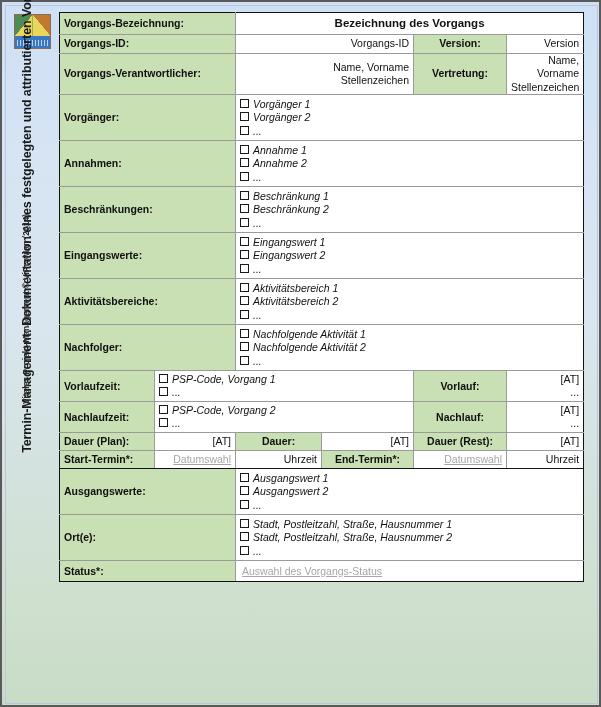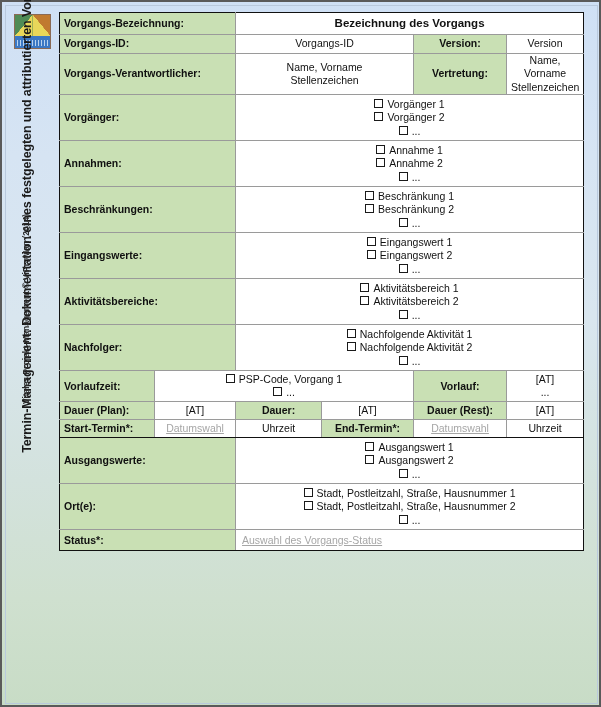--- a/index.html
+++ b/index.html
@@ -78,31 +78,31 @@
     vertical-align:middle;
     line-height:1.28;
   }
   td.lbl{
     background:#c9e0b4;
     font-weight:bold;
     font-size:10.5px;
     color:#101010;
   }
   td.lbl.ctr{text-align:center;}
-  td.val{background:#fff;text-align:center;}
+  td.val{background:#fff;text-align:right;}
   td.val.left{text-align:left;}
   td.title{
     background:#fff;text-align:center;font-weight:bold;font-size:11.5px;
   }
   td.ph{color:#a6a6a6;text-decoration:underline;}
   .thickT{border-top:1.6px solid #111 !important;}
   .thickB{border-bottom:1.6px solid #111 !important;}
   .thickL{border-left:1.6px solid #111 !important;}
   .thickR{border-right:1.6px solid #111 !important;}
-  .lines{padding:3px 4px 3px 6px;text-align:center;}
+  .lines{padding:3px 4px 3px 6px;text-align:left;font-style:italic;}
   .lines .ln{white-space:nowrap;}
   .cb{
     display:inline-block;width:7px;height:7px;
     border:1.3px solid #1a1a1a;
     margin-right:4px;
     position:relative;top:0px;
     background:#fff;
   }
   .two{line-height:1.30;}
 </style>
@@ -221,20 +221,32 @@
         <div class="ln"><span class="cb"></span><span>PSP-Code, Vorgang 1</span></div>
         <div class="ln"><span class="cb"></span><span>...</span></div>
       </td>
       <td class="lbl ctr thickT" colspan="2">Vorlauf:</td>
       <td class="val thickR thickT">
         <div>[AT]</div>
         <div>...</div>
       </td>
     </tr>
 
+    <tr>
+      <td class="lbl thickL" style="height:30px">Nachlaufzeit:</td>
+      <td class="lines" colspan="4">
+        <div class="ln"><span class="cb"></span><span>PSP-Code, Vorgang 2</span></div>
+        <div class="ln"><span class="cb"></span><span>...</span></div>
+      </td>
+      <td class="lbl ctr" colspan="2">Nachlauf:</td>
+      <td class="val thickR">
+        <div>[AT]</div>
+        <div>...</div>
+      </td>
+    </tr>
 
     <tr>
       <td class="lbl thickL" style="height:17px">Dauer (Plan):</td>
       <td class="val" colspan="2">[AT]</td>
       <td class="lbl ctr">Dauer:</td>
       <td class="val">[AT]</td>
       <td class="lbl ctr" colspan="2">Dauer (Rest):</td>
       <td class="val thickR">[AT]</td>
     </tr>
 

